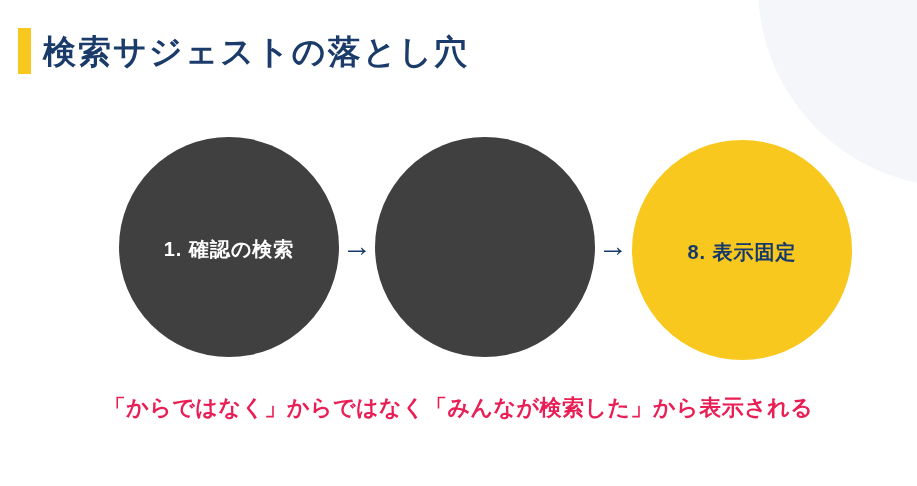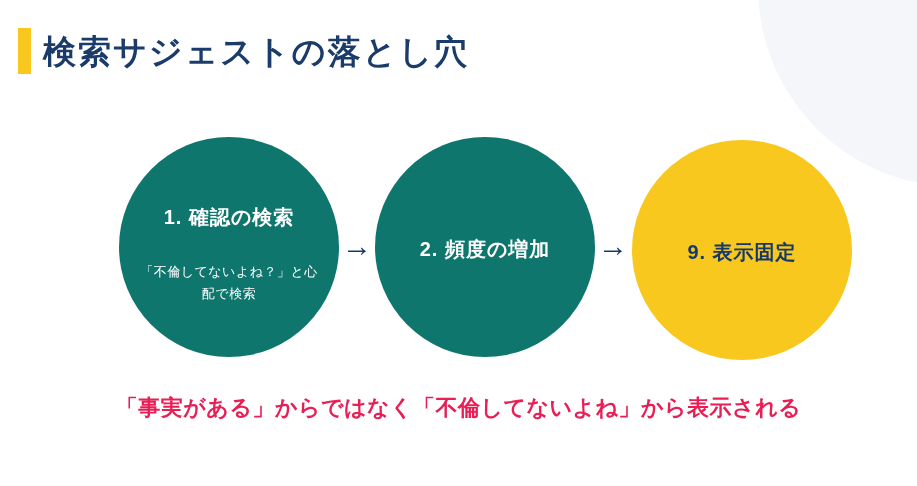--- a/index.html
+++ b/index.html
@@ -55,21 +55,21 @@
     border-radius: 50%;
     display: flex;
     flex-direction: column;
     align-items: center;
     justify-content: center;
     text-align: center;
     box-sizing: border-box;
     padding-top: 14px;
   }
   .step-circle.navy {
-    background: #0f766e;
+    background: #404040;
     color: #ffffff;
     gap: 20px;
   }
   .step-circle.yellow {
     background: #f8c81e;
     color: #16396b;
   }
   .step-circle-1 { left: 119px; top: 137px; }
   .step-circle-2 { left: 375px; top: 137px; }
   .step-circle-3 { left: 632px; top: 140px; }
@@ -120,30 +120,28 @@
 
   <div class="deco-circle"></div>
 
   <div class="header">
     <div class="accent-bar"></div>
     <div class="slide-title">検索サジェストの落とし穴</div>
   </div>
 
   <div class="step-circle navy step-circle-1">
     <div class="step-label">1. 確認の検索</div>
-    <div class="step-desc">「不倫してないよね？」と心配で検索</div>
   </div>
 
   <div class="flow-arrow flow-arrow-1">→</div>
 
   <div class="step-circle navy step-circle-2">
-    <div class="step-label">2. 頻度の増加</div>
   </div>
 
   <div class="flow-arrow flow-arrow-2">→</div>
 
   <div class="step-circle yellow step-circle-3">
-    <div class="step-label">9. 表示固定</div>
+    <div class="step-label">8. 表示固定</div>
   </div>
 
-  <div class="footer-text">「事実がある」からではなく「不倫してないよね」から表示される</div>
+  <div class="footer-text">「からではなく」からではなく「みんなが検索した」から表示される</div>
 
 </div>
 
 </body></html>

